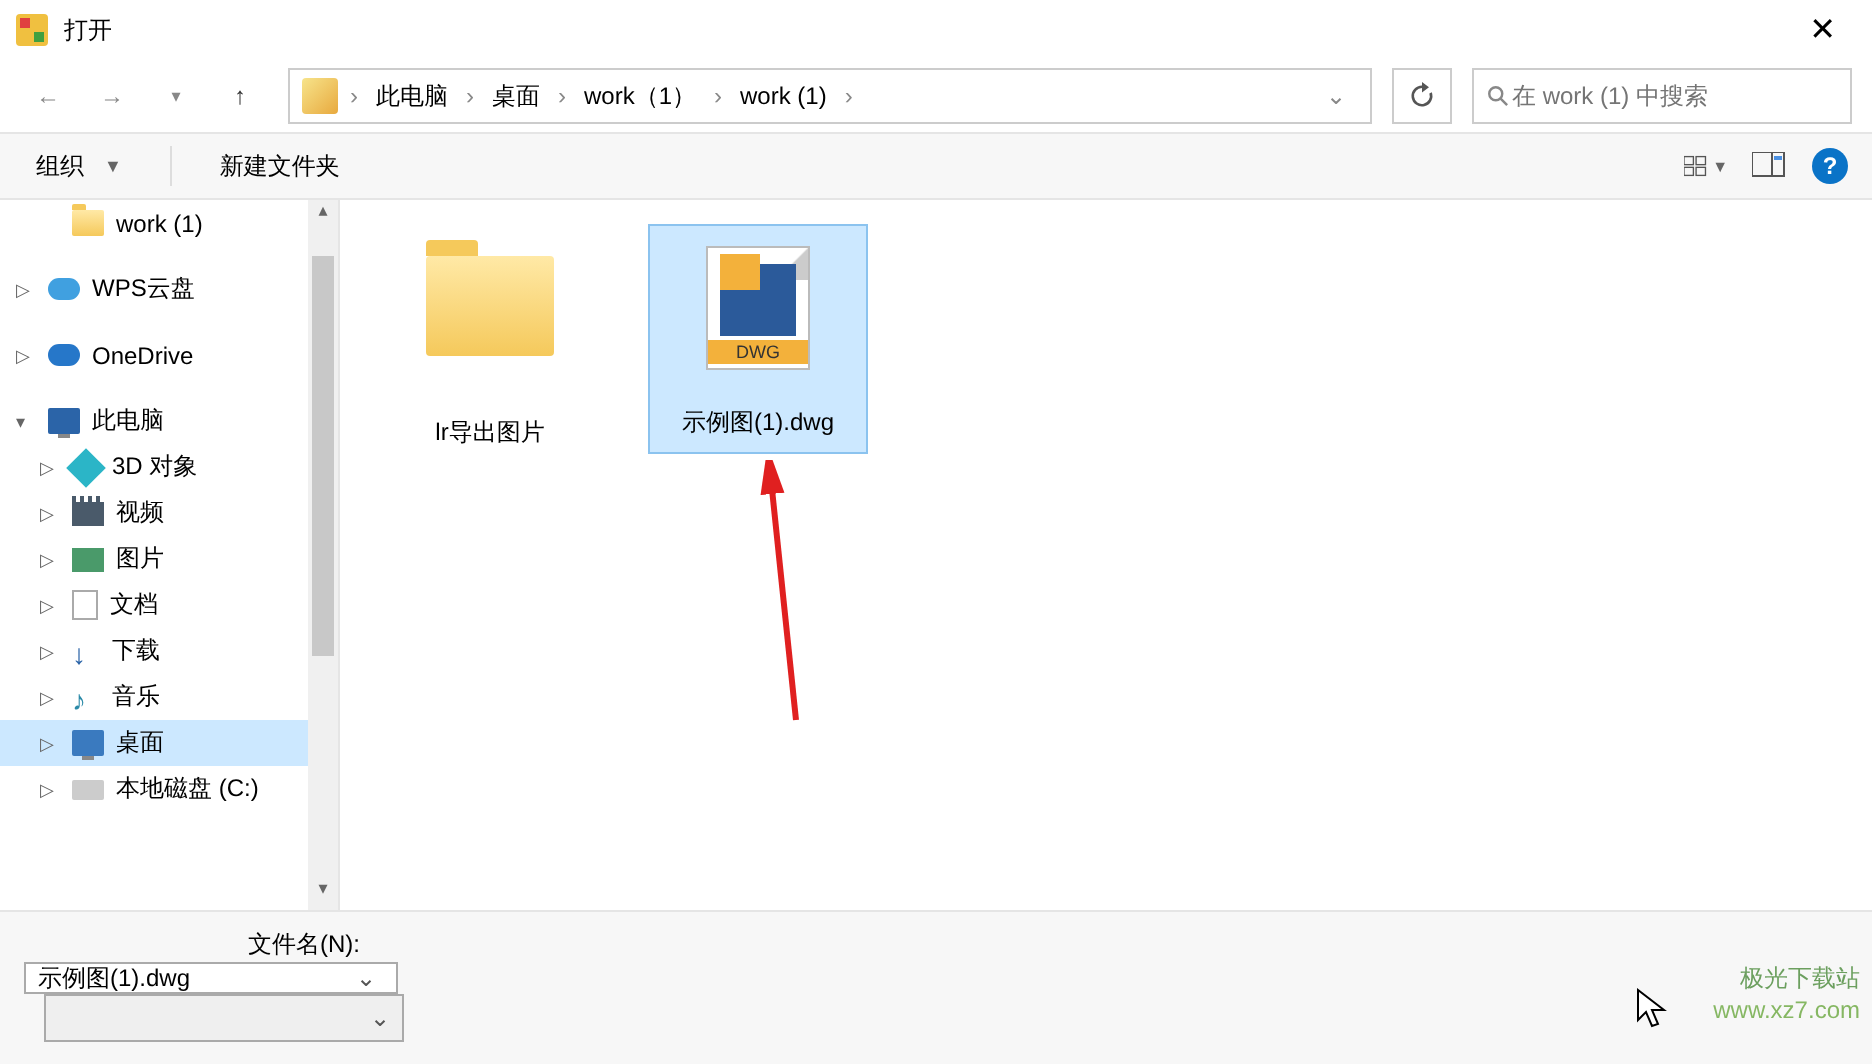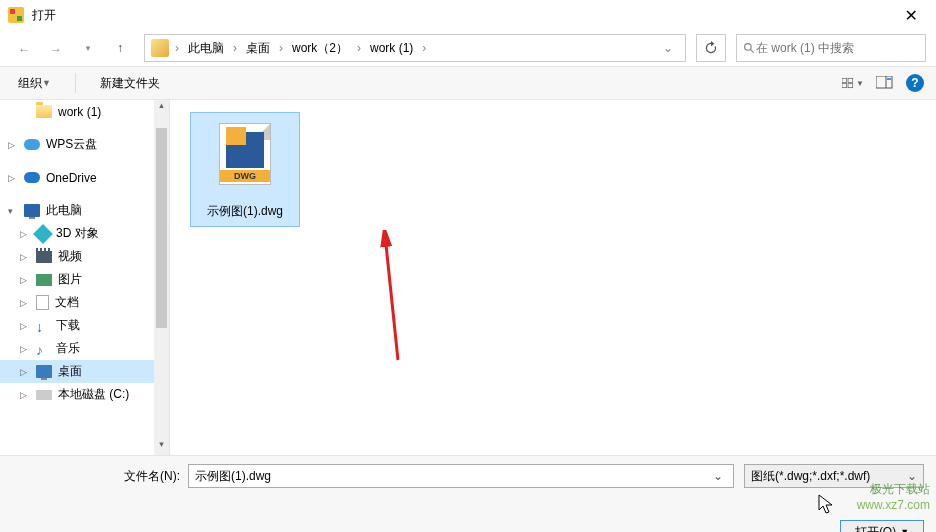--- a/index.html
+++ b/index.html
@@ -17,21 +17,21 @@
 .bc-icon { width: 18px; height: 18px; background: linear-gradient(135deg,#f7e48b,#e8a93e); border-radius: 2px; }
 .bc-sep { color: #888; padding: 0 4px; }
 .bc-item { padding: 2px 3px; }
 .bc-drop { color: #888; margin-left: auto; padding: 0 6px; }
 .refresh-btn { width: 30px; height: 28px; border: 1px solid #ccc; display: flex; align-items: center; justify-content: center; }
 .search-box { width: 190px; height: 28px; border: 1px solid #ccc; display: flex; align-items: center; padding: 0 6px; margin-left: 6px; }
 .search-box input { border: none; outline: none; flex: 1; color: #737373; }
 
 .toolbar { height: 34px; border-top: 1px solid #e5e5e5; border-bottom: 1px solid #e5e5e5; background: #f7f7f7; display: flex; align-items: center; padding: 0 12px; gap: 18px; }
 .toolbar .sep { width: 1px; height: 20px; background: #ddd; }
-.tb-btn { display: flex; align-items: center; gap: 0; padding: 3px 6px; }
+.tb-btn { display: flex; align-items: center; gap: 10px; padding: 3px 6px; }
 .tb-right { margin-left: auto; display: flex; align-items: center; gap: 10px; }
 .tb-icon { width: 22px; height: 20px; display: flex; align-items: center; justify-content: center; }
 .help-icon { width: 18px; height: 18px; border-radius: 50%; background: #0a73c7; color: #fff; display: flex; align-items: center; justify-content: center; font-weight: bold; }
 
 .main { display: flex; height: 355px; }
 .sidebar { width: 170px; border-right: 1px solid #e5e5e5; overflow-y: auto; overflow-x: hidden; }
 .tree-item { display: flex; align-items: center; height: 23px; padding-left: 20px; gap: 6px; cursor: pointer; white-space: nowrap; }
 .tree-item.selected { background: #cce8ff; }
 .tree-item .arrow { width: 10px; color: #666; font-size: 9px; }
 .folder-icon { width: 16px; height: 13px; background: linear-gradient(#ffe9a6,#f5c95b); border-radius: 1px; position: relative; }
@@ -55,26 +55,26 @@
 .content { flex: 1; padding: 12px 20px; display: flex; gap: 24px; align-items: flex-start; }
 .file-tile { width: 110px; text-align: center; padding: 6px; }
 .file-tile.selected { background: #cce8ff; border: 1px solid #8bc3ef; }
 .tile-icon { width: 70px; height: 70px; margin: 0 auto 10px; }
 .big-folder { width: 64px; height: 50px; margin: 10px auto 0; background: linear-gradient(#ffe9a6,#f5c95b); border-radius: 2px; position: relative; }
 .big-folder::before { content:""; position:absolute; top:-8px; left:0; width:26px; height:8px; background:#f5c95b; border-radius:2px 2px 0 0; }
 .dwg-icon { width: 52px; height: 62px; margin: 4px auto 0; background:#fff; border:1px solid #bbb; position:relative; overflow:hidden; }
 .dwg-icon::before { content:""; position:absolute; top:0; right:0; width:16px; height:16px; background: linear-gradient(135deg, transparent 48%, #ccc 52%); }
 .dwg-body { position:absolute; top:8px; left:6px; right:6px; bottom:16px; background:#2b5a9a; }
 .dwg-top { position:absolute; top:3px; left:6px; width:20px; height:18px; background:#f3b13b; }
-.dwg-label { position:absolute; bottom:2px; left:0; right:0; background:#f3b13b; color:#333; font-size:9px; font-weight:bold; text-align:center; padding:1px 0; }
+.dwg-label { position:absolute; bottom:2px; left:0; right:0; background:#f3b13b; color:#333; font-size:9px; font-weight:normal; text-align:center; padding:1px 0; }
 
 .arrow-overlay { position: absolute; left: 380px; top: 230px; pointer-events: none; }
 
 .bottom { border-top: 1px solid #e5e5e5; padding: 8px 12px 4px; background: #f7f7f7; height: 77px; }
-.row { display: flex; align-items: center; margin-bottom: 8px; }
+.row { display: flex; align-items: flex-start; margin-bottom: 8px; flex-direction: column; }
 .fn-label { width: 176px; text-align: right; padding-right: 8px; }
 .fn-input { flex: 1; height: 24px; border: 1px solid #aaa; padding: 0 6px; background:#fff; display:flex; align-items:center; }
 .fn-input input { border:none; outline:none; flex:1; }
 .fn-drop { width: 18px; text-align:center; color:#555; }
 .filter { width: 180px; height: 24px; border: 1px solid #aaa; margin-left: 10px; background:#efefef; display:flex; align-items:center; padding:0 6px; }
 .filter-drop { margin-left:auto; color:#555; }
 .btns { display:flex; justify-content:flex-end; gap:8px;margin-top:32px; }
 .btn { width: 84px; height: 24px; border: 1px solid #aaa; background:#efefef; display:flex; align-items:center; justify-content:center; position:relative; }
 .btn.primary { border: 1px solid #4a90e2; }
 .btn .bd { margin-left:4px; font-size:9px; }
@@ -108,21 +108,21 @@
   <div class="nav-arrow">→</div>
   <div class="nav-arrow" style="font-size:9px;">▾</div>
   <div class="nav-arrow enabled">↑</div>
   <div class="breadcrumb">
     <div class="bc-icon"></div>
     <span class="bc-sep">›</span>
     <span class="bc-item">此电脑</span>
     <span class="bc-sep">›</span>
     <span class="bc-item">桌面</span>
     <span class="bc-sep">›</span>
-    <span class="bc-item">work（2）</span>
+    <span class="bc-item">work（1）</span>
     <span class="bc-sep">›</span>
     <span class="bc-item">work (1)</span>
     <span class="bc-sep">›</span>
     <span class="bc-drop">⌄</span>
   </div>
   <div class="refresh-btn">
     <svg width="14" height="14" viewBox="0 0 16 16">
         <path d="M8 2a6 6 0 1 0 5.6 3.9l-1.4.6A4.5 4.5 0 1 1 8 3.5V6l4-3-4-3v2z" fill="#555"></path>
       </svg>
   </div>
@@ -231,20 +231,26 @@
         <span>本地磁盘 (C:)</span>
       </div>
     <div class="scrollbar-fake">
       <div class="arr up">▴</div>
       <div class="thumb"></div>
       <div class="arr dn">▾</div>
     </div>
   </div>
 
   <div class="content">
+    <div class="file-tile">
+      <div class="tile-icon">
+          <div class="big-folder"></div>
+        </div>
+      <div>lr导出图片</div>
+    </div>
     <div class="file-tile selected">
       <div class="tile-icon">
         <div class="dwg-icon">
           <div class="dwg-body"></div>
             <div class="dwg-top"></div>
           <div class="dwg-label">DWG</div>
         </div>
       </div>
       <div>示例图(1).dwg</div>
     </div>
@@ -261,21 +267,20 @@
 </svg>
 
 <div class="bottom">
   <div class="row">
     <div class="fn-label">文件名(N):</div>
     <div class="fn-input">
       <input value="示例图(1).dwg" style="">
       <span class="fn-drop">⌄</span>
     </div>
     <div class="filter">
-      <span>图纸(*.dwg;*.dxf;*.dwf)</span>
       <span class="filter-drop">⌄</span>
     </div>
   </div>
   <div class="row btns">
     <div class="btn primary">
       <span>打开(O)</span>
       <span class="bd">▼</span>
     </div>
   </div>
 </div>

